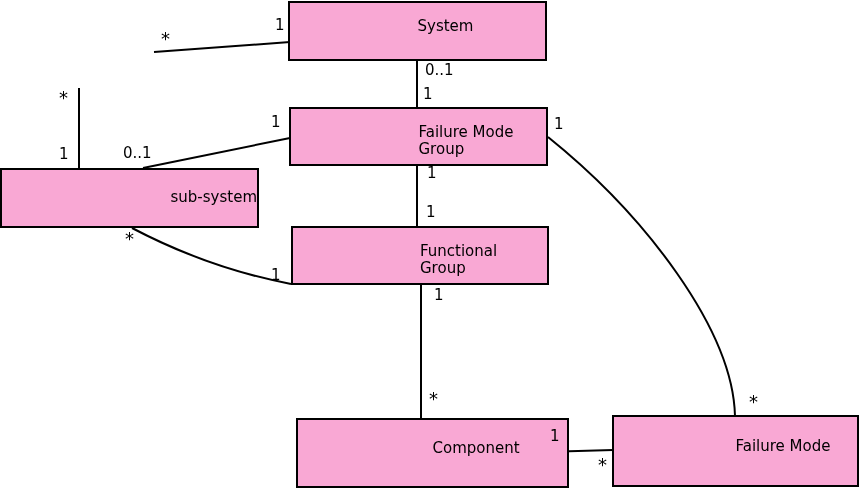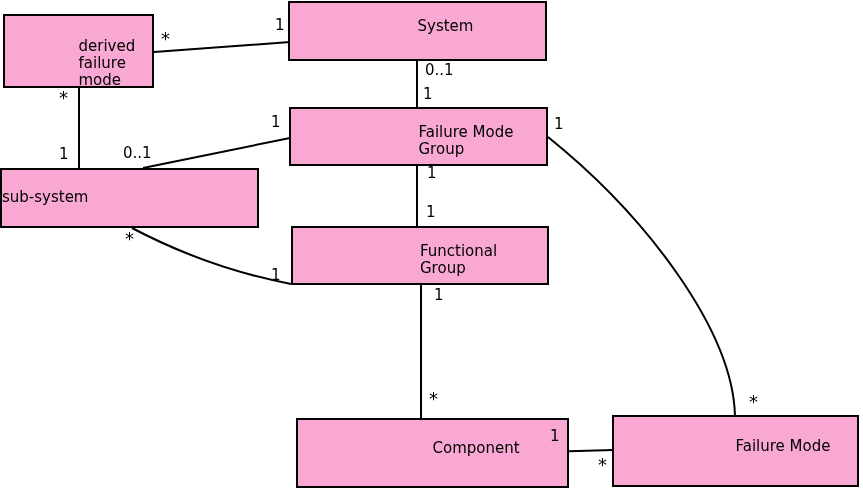--- a/index.html
+++ b/index.html
@@ -26,21 +26,21 @@
     left: 50%;
     top: calc(50% - 13px);
     font-size: 15px;
     line-height: 17px;
     white-space: pre-line;
   }
   .node.centered .lbl {
     left: 0;
     right: 0;
     top: calc(50% - 9px);
-    text-align: left;
+    text-align: right;
   }
   .mult {
     position: absolute;
     z-index: 3;
     font-size: 15px;
     line-height: 15px;
     white-space: nowrap;
   }
   .mult.star { font-size: 18px; line-height: 18px; }
 </style>
@@ -54,25 +54,20 @@
     <path d="M79 88 L79 169"></path>
     <path d="M417 61 L417 108"></path>
     <path d="M290 138 L143 168"></path>
     <path d="M417 166 L417 227"></path>
     <path d="M132 228 Q208 268 291 284"></path>
     <path d="M421 285 L421 419"></path>
     <path d="M548 137 C645 215 733 330 735 416"></path>
     <path d="M543 452 L613 450"></path>
   </svg>
 
-  <div class="node" style="left:3px; top:14px; width:151px; height:74px">
-    <span class="lbl">derived
-failure
-mode</span>
-  </div>
 
   <div class="node" style="left:288px; top:1px; width:259px; height:60px">
     <span class="lbl">System</span>
   </div>
 
   <div class="node" style="left:289px; top:107px; width:259px; height:59px">
     <span class="lbl">Failure Mode
 Group</span>
   </div>
 

